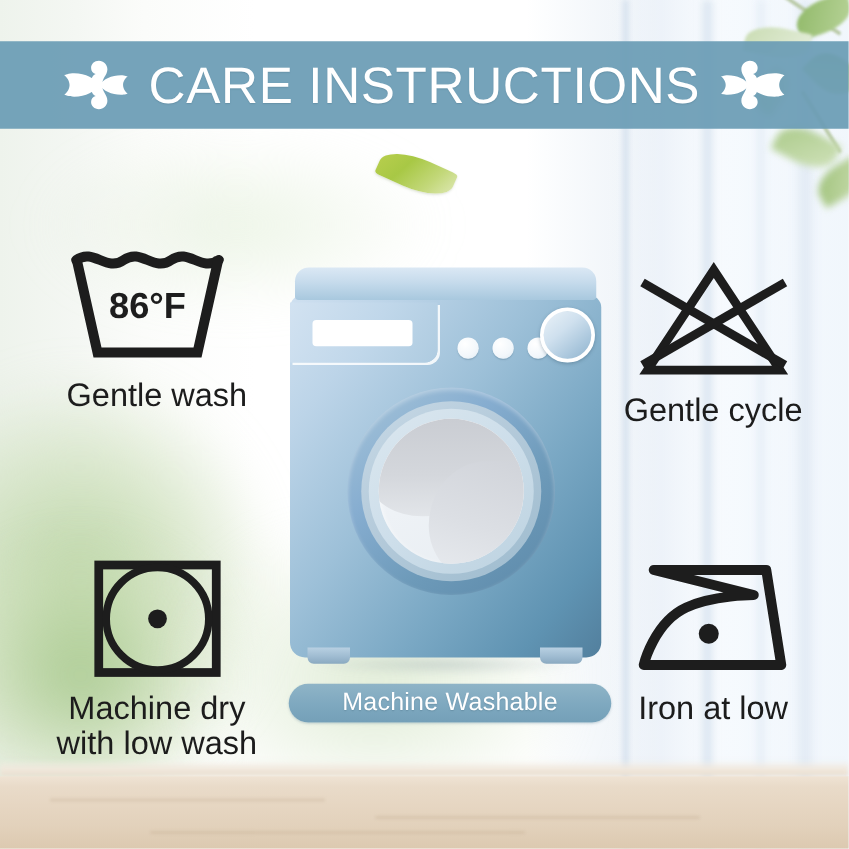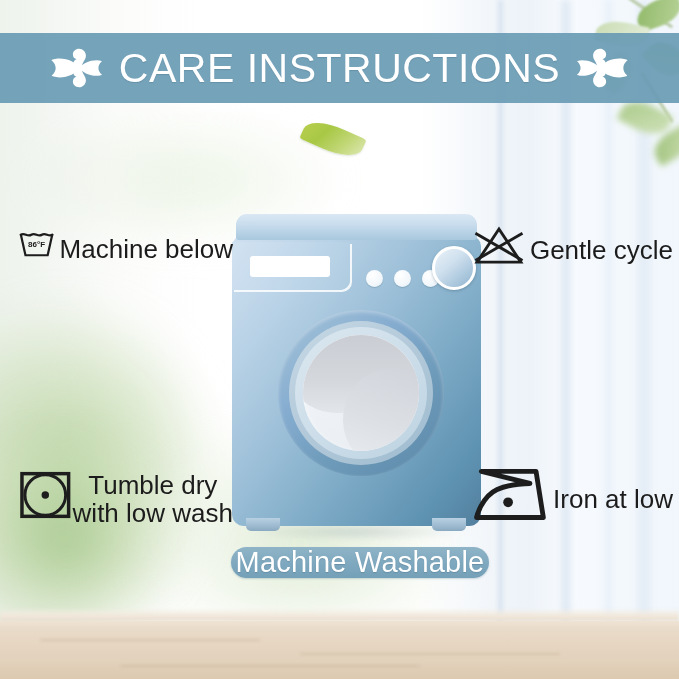--- a/index.html
+++ b/index.html
@@ -86,30 +86,30 @@
   .banner-title{
     color:#ffffff;font-size:41px;letter-spacing:.5px;font-weight:400;
     white-space:nowrap;line-height:1;
     text-shadow:0 1px 1px rgba(60,95,115,.25);
   }
   .fleur{width:54px;height:48px;flex:0 0 auto;}
   .fleur.left{margin-right:16px;}
   .fleur.right{margin-left:16px;}
 
   
-  .cell{position:absolute;display:flex;flex-direction:row;align-items:center;}
+  .cell{position:absolute;display:flex;flex-direction:column;align-items:center;}
   .cell .glyph{display:block;}
   .cap{
     text-align:center;color:#1c1c1c;font-size:26px;line-height:1.06;
     margin-top:9px;white-space:nowrap;
   }
   .cap .l2{display:block;}
 
   #cell-wash{left:18px;top:196px;width:215px;}
-  #cell-bleach{left:468px;top:197px;width:205px;}
+  #cell-bleach{left:468px;top:208px;width:205px;}
   #cell-dry{left:18px;top:446px;width:215px;}
   #cell-iron{left:468px;top:446px;width:205px;}
 
   
   .machine{position:absolute;left:232px;top:214px;width:249px;height:312px;}
 
   .wm-body{
     position:absolute;left:0;top:22px;width:249px;height:290px;
     border-radius:10px 10px 12px 12px;
     background:linear-gradient(128deg,#cfe0f0 0%,#bcd4e8 18%,#9dc0d8 42%,#7aa8c4 66%,#5f93b2 86%,#527f9d 100%);
@@ -184,21 +184,21 @@
 
   
   .badge{
     position:absolute;left:231px;top:547px;width:258px;height:31px;
     border-radius:16px;
     background:linear-gradient(180deg,#8fb4c7 0%,#7ea8bf 55%,#74a0b8 100%);
     display:flex;align-items:center;justify-content:center;
     box-shadow:0 1px 2px rgba(90,125,145,.3);
   }
   .badge-text{
-    color:#ffffff;font-size:29px;letter-spacing:.2px;white-space:nowrap;
+    color:#ffffff;font-size:20px;letter-spacing:.2px;white-space:nowrap;
     text-shadow:0 1px 1px rgba(70,105,125,.35);
   }
 </style>
 </head>
 <body>
 
 <div id="stage">
 
   <div class="bg-base"></div>
   <div class="bg-green-top"></div>
@@ -271,21 +271,21 @@
     <div class="wm-foot fr"></div>
   </div>
 
   <div class="cell" id="cell-wash">
     <svg class="glyph" width="150" height="98" viewBox="0 0 150 98">
       <path d="M10 12 C24 2, 34 22, 48 12 C62 2, 72 22, 86 12 C100 2, 110 22, 124 12 L124 12" fill="none" stroke="#1d1d1d" stroke-width="8" stroke-linecap="round"></path>
       <path d="M10 10 L27 86 L107 86 L124 10" fill="none" stroke="#1d1d1d" stroke-width="8" stroke-linejoin="miter" stroke-linecap="butt"></path>
       <text x="67" y="58" text-anchor="middle" font-family="Liberation Sans, sans-serif" font-size="29" font-weight="bold" fill="#1d1d1d">86°F</text>
     </svg>
     <div class="cap">
-      <span>Machine below</span>
+      <span>Gentle wash</span>
     </div>
   </div>
 
   <div class="cell" id="cell-bleach">
     <svg class="glyph" width="150" height="98" viewBox="0 0 150 98">
       <path d="M75 8 L128 88 L22 88 Z" fill="none" stroke="#1d1d1d" stroke-width="7" stroke-linejoin="miter"></path>
       <line x1="18" y1="18" x2="132" y2="84" stroke="#1d1d1d" stroke-width="7" stroke-linecap="butt"></line>
       <line x1="132" y1="18" x2="18" y2="84" stroke="#1d1d1d" stroke-width="7" stroke-linecap="butt"></line>
     </svg>
     <div class="cap">
@@ -293,21 +293,21 @@
     </div>
   </div>
 
   <div class="cell" id="cell-dry">
     <svg class="glyph" width="110" height="98" viewBox="0 0 110 98">
       <rect x="8" y="6" width="94" height="86" fill="none" stroke="#1d1d1d" stroke-width="7"></rect>
       <circle cx="55" cy="49" r="41" fill="none" stroke="#1d1d1d" stroke-width="6"></circle>
       <circle cx="55" cy="49" r="7.5" fill="#1d1d1d"></circle>
     </svg>
     <div class="cap">
-      <span>Tumble dry</span>
+      <span>Machine dry</span>
       <span class="l2">with low wash</span>
     </div>
   </div>
 
   <div class="cell" id="cell-iron">
     <svg class="glyph" width="140" height="98" viewBox="0 0 140 98">
       <path d="M22 10 L112 10 L124 86 L14 86 C14 86, 22 52, 48 40 C70 30, 102 30, 102 30 L22 10 Z" fill="none" stroke="#1d1d1d" stroke-width="8" stroke-linejoin="round" stroke-linecap="round"></path>
       <circle cx="66" cy="61" r="8" fill="#1d1d1d"></circle>
     </svg>
     <div class="cap">

